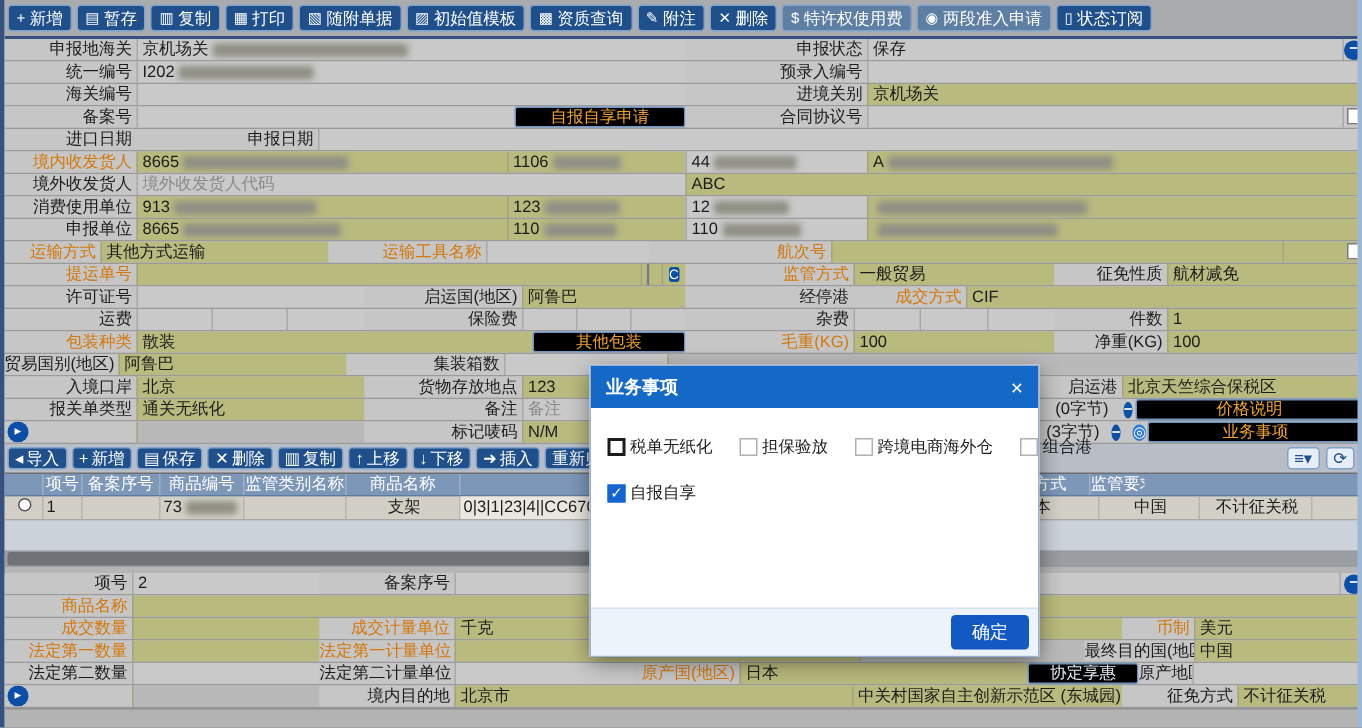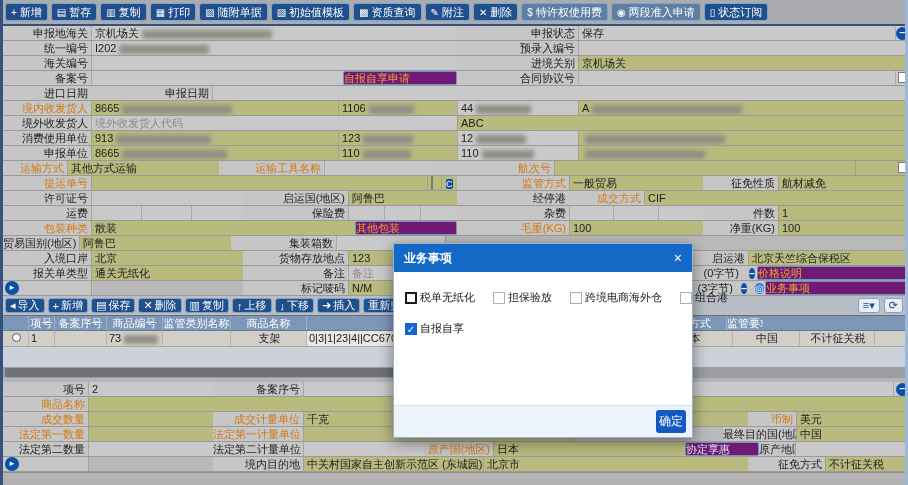--- a/index.html
+++ b/index.html
@@ -30,22 +30,22 @@
   .fl { background:#c6c6c6; text-align:right; padding-right:3px; line-height:14px;
         white-space:nowrap; overflow:hidden; flex:none; }
   .req { color:#d4780a; }
   .fv { background:#b9ba7e; line-height:14px; padding-left:3px; white-space:nowrap; overflow:hidden;
         border-left:1px solid #a3a383; flex:none; }
   .fv.g { background:#c9c9c9; border-left:1px solid #a8a8a8; }
   .fv.dim { background:#b9b9b9; }
   .ph { color:#8a8a8a; }
   .rd { display:inline-block; height:9px; background:#8f8f85; border-radius:2px;
         filter:blur(2px); vertical-align:middle; margin-left:3px; }
-  .fbtn { background:#701a75; border:1px solid #6f96c2; border-radius:2px; color:#f0a22e;
-          line-height:13px; font-size:11px; overflow:hidden; white-space:nowrap; cursor:pointer; flex:none; }
+  .fbtn { background:#000000; border:1px solid #6f96c2; border-radius:2px; color:#f0a22e;
+          text-align:center; line-height:13px; font-size:11px; overflow:hidden; white-space:nowrap; cursor:pointer; flex:none; }
   .fbtn.wt { color:#dfe6ee; }
   .cbx { width:11px; height:11px; background:#fff; border:1px solid #7b7b7b; margin:1px 2px; flex:none; cursor:pointer; }
   .cic { width:13px; height:13px; border-radius:50%; background:#0b4fa8; color:#fff; text-align:center;
          line-height:12px; font-size:10px; font-weight:bold; margin:1px 2px; flex:none; cursor:pointer; }
   .sqc { width:13px; height:13px; border-radius:2px; background:#0b4fa8; color:#fff; text-align:center;
          line-height:12px; font-size:9px; margin:1px 1px; flex:none; cursor:pointer; }
   .ring { width:13px; height:13px; border-radius:50%; background:#2f79d8; color:#fff; text-align:center;
           line-height:12px; font-size:10px; margin:1px 1px; flex:none; cursor:pointer; }
   .bytes { background:#c6c6c6; text-align:right; line-height:14px; white-space:nowrap; flex:none; }
   
@@ -65,21 +65,21 @@
   .mhead { height:28px; background:#1469c7; color:#fff; display:flex; align-items:center;
            padding:0 10px; font-size:12px; font-weight:bold; }
   .mclose { margin-left:auto; font-size:14px; font-weight:normal; cursor:pointer; }
   .mbody { flex:1; padding:10px 11px; position:relative; }
   .mrow { display:flex; align-items:center; margin-top:8px; }
   .mcb { width:12px; height:12px; border:1px solid #b0b0b0; background:#fff; margin-right:3px; flex:none; cursor:pointer; }
   .mcb.focus { border:2px solid #1b1b1b; }
   .mcb.on { background:#1464d2; border-color:#1464d2; color:#fff; text-align:center; line-height:11px; font-size:10px; }
   .mlabel { margin-right:18px; white-space:nowrap; }
   .mfoot { height:32px; background:#edf3fa; border-top:1px solid #d7e2ef; display:flex; align-items:center; justify-content:flex-end; padding:0 6px; }
-  .mok { background:#1259c3; color:#fff; border-radius:3px; padding:3px 3px; font-size:12px; cursor:pointer; }
+  .mok { background:#1259c3; color:#fff; border-radius:3px; padding:3px 14px; font-size:12px; cursor:pointer; }
   .exp { width:14px; height:14px; border-radius:50%; background:#0b4fa8; color:#fff; text-align:center;
          line-height:13px; font-size:9px; margin:0 2px; flex:none; cursor:pointer; }
 </style>
 </head>
 <body>
 
 <div id="app">
 
   <div class="tb1">
     <div class="btn1">
@@ -417,22 +417,22 @@
       <div class="fl" style="width:36px">原产地区</div>
       <div class="fv g" style="flex:1"></div>
     </div>
     <div class="frow">
       <div class="fl" style="width:18px;display:flex;justify-content:flex-start">
           <span class="exp">▸</span>
         </div>
       <div class="fl" style="width:67px"></div>
       <div class="fv dim" style="width:125px"></div>
       <div class="fl" style="width:90px">境内目的地</div>
+      <div class="fv" style="width:265px">北京市</div>
       <div class="fv" style="width:180px">中关村国家自主创新示范区 (东城园)</div>
-      <div class="fv" style="width:265px">北京市</div>
       <div class="fl" style="width:77px">征免方式</div>
       <div class="fv" style="flex:1">不计征关税</div>
     </div>
   </div>
 
   <div class="botbar"></div>
 
   <div class="modal">
     <div class="mhead">
       <span>业务事项</span>

